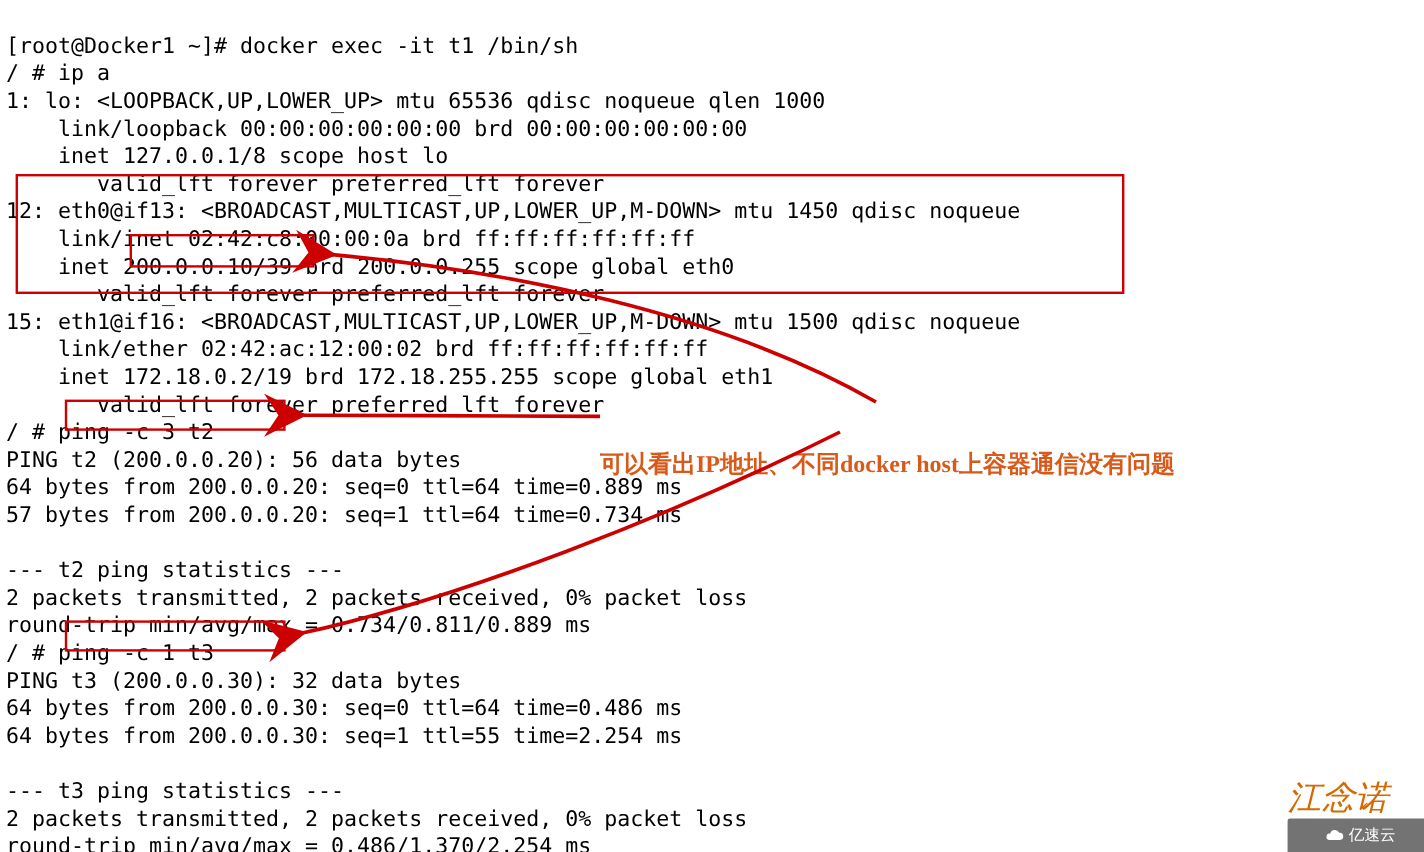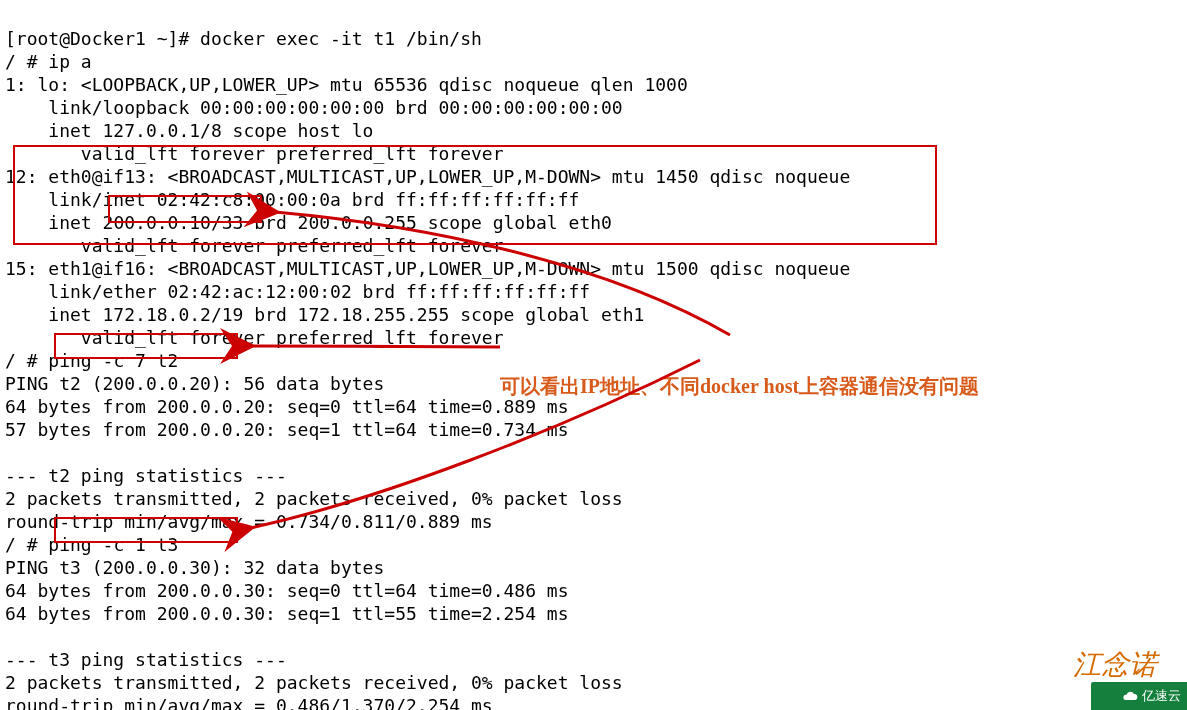--- a/index.html
+++ b/index.html
@@ -40,52 +40,52 @@
     font-style: italic;
     color: #d46a00;
     text-shadow: 1px 1px 0 #fff;
   }
   .yisu {
     position: absolute;
     right: 0;
     bottom: 0;
     width: 90px;
     height: 28px;
-    background: #15803d;
+    background: #737373;
     color: #ffffff;
     font-family: sans-serif;
     font-size: 13px;
     display: flex;
     align-items: center;
     justify-content: flex-end;
-    padding-right: 6px;
+    padding-right: 24px;
     border-top-left-radius: 2px;
   }
   .yisu svg { width:16px; height:16px; margin-right:4px; }
   svg.arrow { position:absolute; overflow:visible; }
 </style>
 </head>
 <body>
 
 <div class="terminal">
 <span>[root@Docker1 ~]# docker exec -it t1 /bin/sh</span>
 <span>/ # ip a</span>
 <span>1: lo: &lt;LOOPBACK,UP,LOWER_UP&gt; mtu 65536 qdisc noqueue qlen 1000</span>
 <span>    link/loopback 00:00:00:00:00:00 brd 00:00:00:00:00:00</span>
 <span>    inet 127.0.0.1/8 scope host lo</span>
 <span>       valid_lft forever preferred_lft forever</span>
 <span>12: eth0@if13: &lt;BROADCAST,MULTICAST,UP,LOWER_UP,M-DOWN&gt; mtu 1450 qdisc noqueue</span>
 <span>    link/inet 02:42:c8:00:00:0a brd ff:ff:ff:ff:ff:ff</span>
-<span>    inet </span><span>200.0.0.10/33</span><span> brd 200.0.0.255 scope global eth0</span>
+<span>    inet </span><span>200.0.0.10/39</span><span> brd 200.0.0.255 scope global eth0</span>
 <span>       valid_lft forever preferred_lft forever</span>
 <span>15: eth1@if16: &lt;BROADCAST,MULTICAST,UP,LOWER_UP,M-DOWN&gt; mtu 1500 qdisc noqueue</span>
 <span>    link/ether 02:42:ac:12:00:02 brd ff:ff:ff:ff:ff:ff</span>
 <span>    inet 172.18.0.2/19 brd 172.18.255.255 scope global eth1</span>
 <span>       valid_lft forever preferred_lft forever</span>
-<span>/ # </span><span>ping -c 7 t2</span>
+<span>/ # </span><span>ping -c 3 t2</span>
 <span>PING t2 (200.0.0.20): 56 data bytes</span>
 <span>64 bytes from 200.0.0.20: seq=0 ttl=64 time=0.889 ms</span>
 <span>57 bytes from 200.0.0.20: seq=1 ttl=64 time=0.734 ms</span>
 <span></span>
 <span>--- t2 ping statistics ---</span>
 <span>2 packets transmitted, 2 packets received, 0% packet loss</span>
 <span>round-trip min/avg/max = 0.734/0.811/0.889 ms</span>
 <span>/ # </span><span>ping -c 1 t3</span>
 <span>PING t3 (200.0.0.30): 32 data bytes</span>
 <span>64 bytes from 200.0.0.30: seq=0 ttl=64 time=0.486 ms</span>

